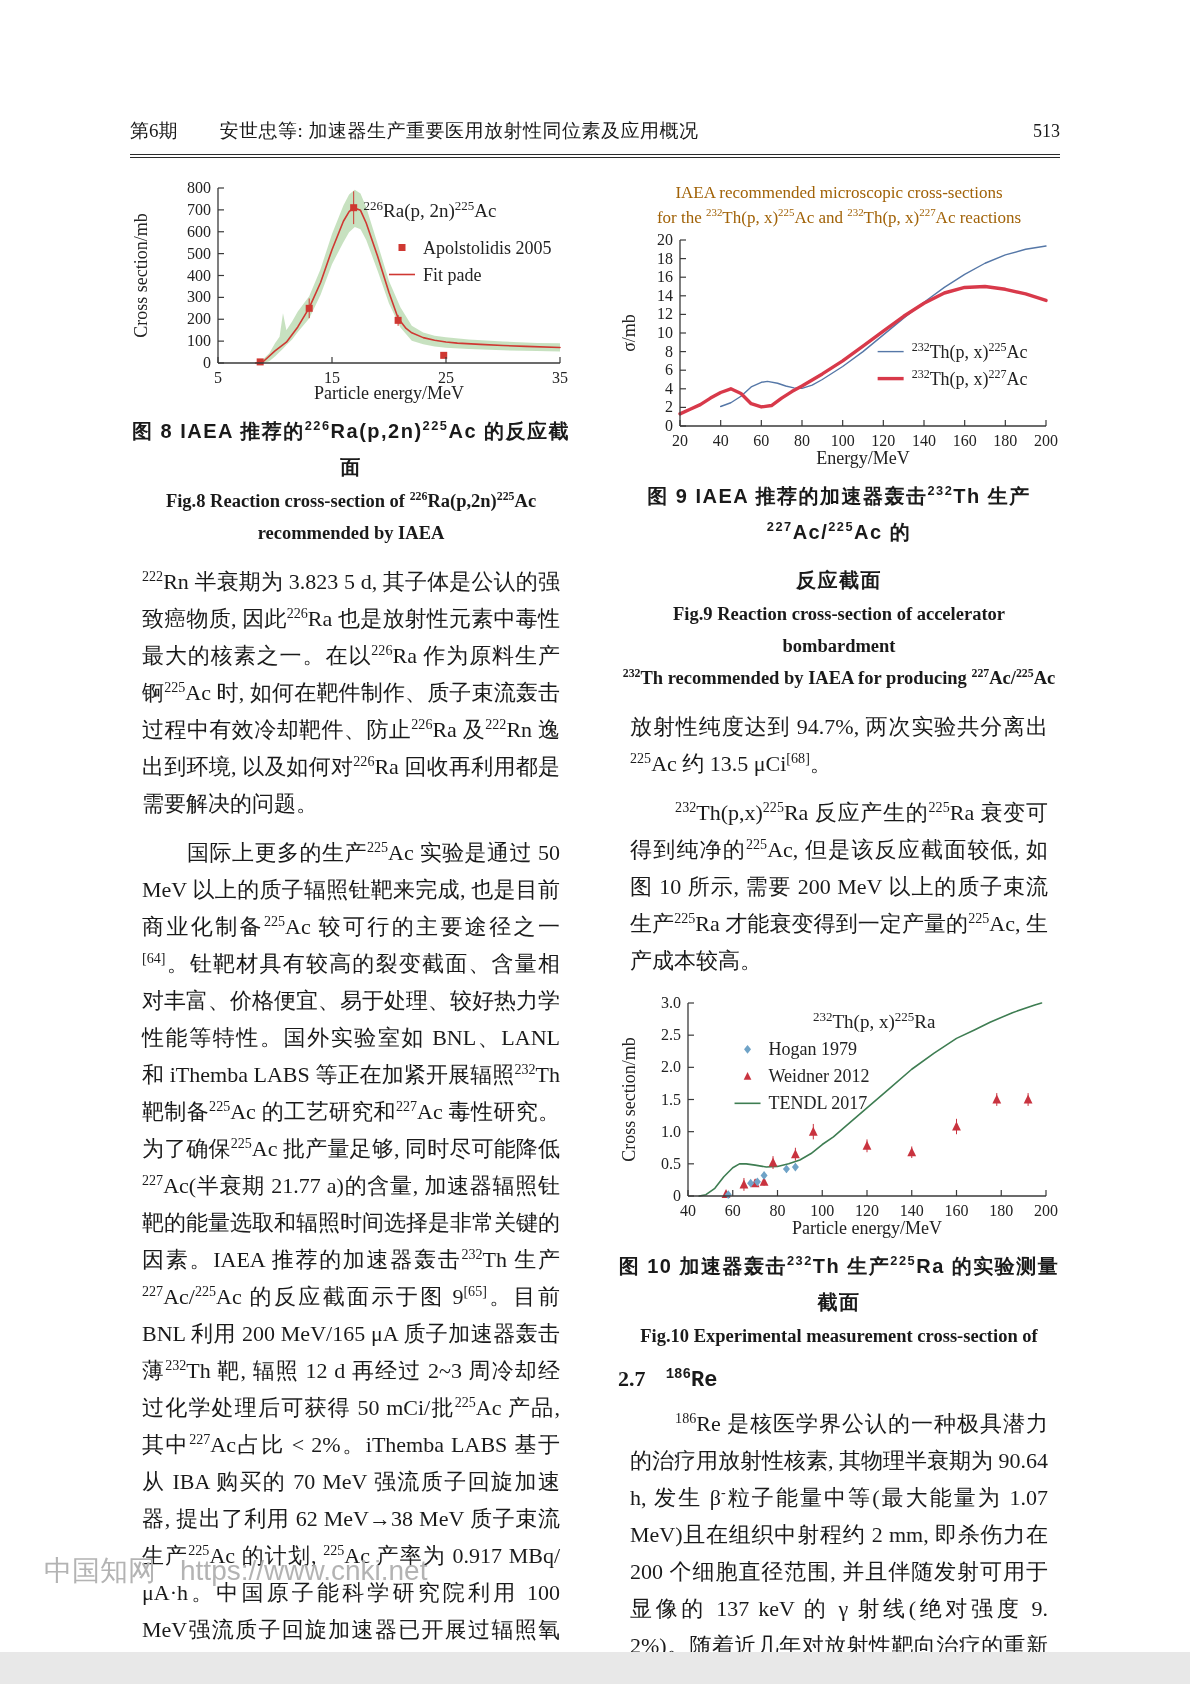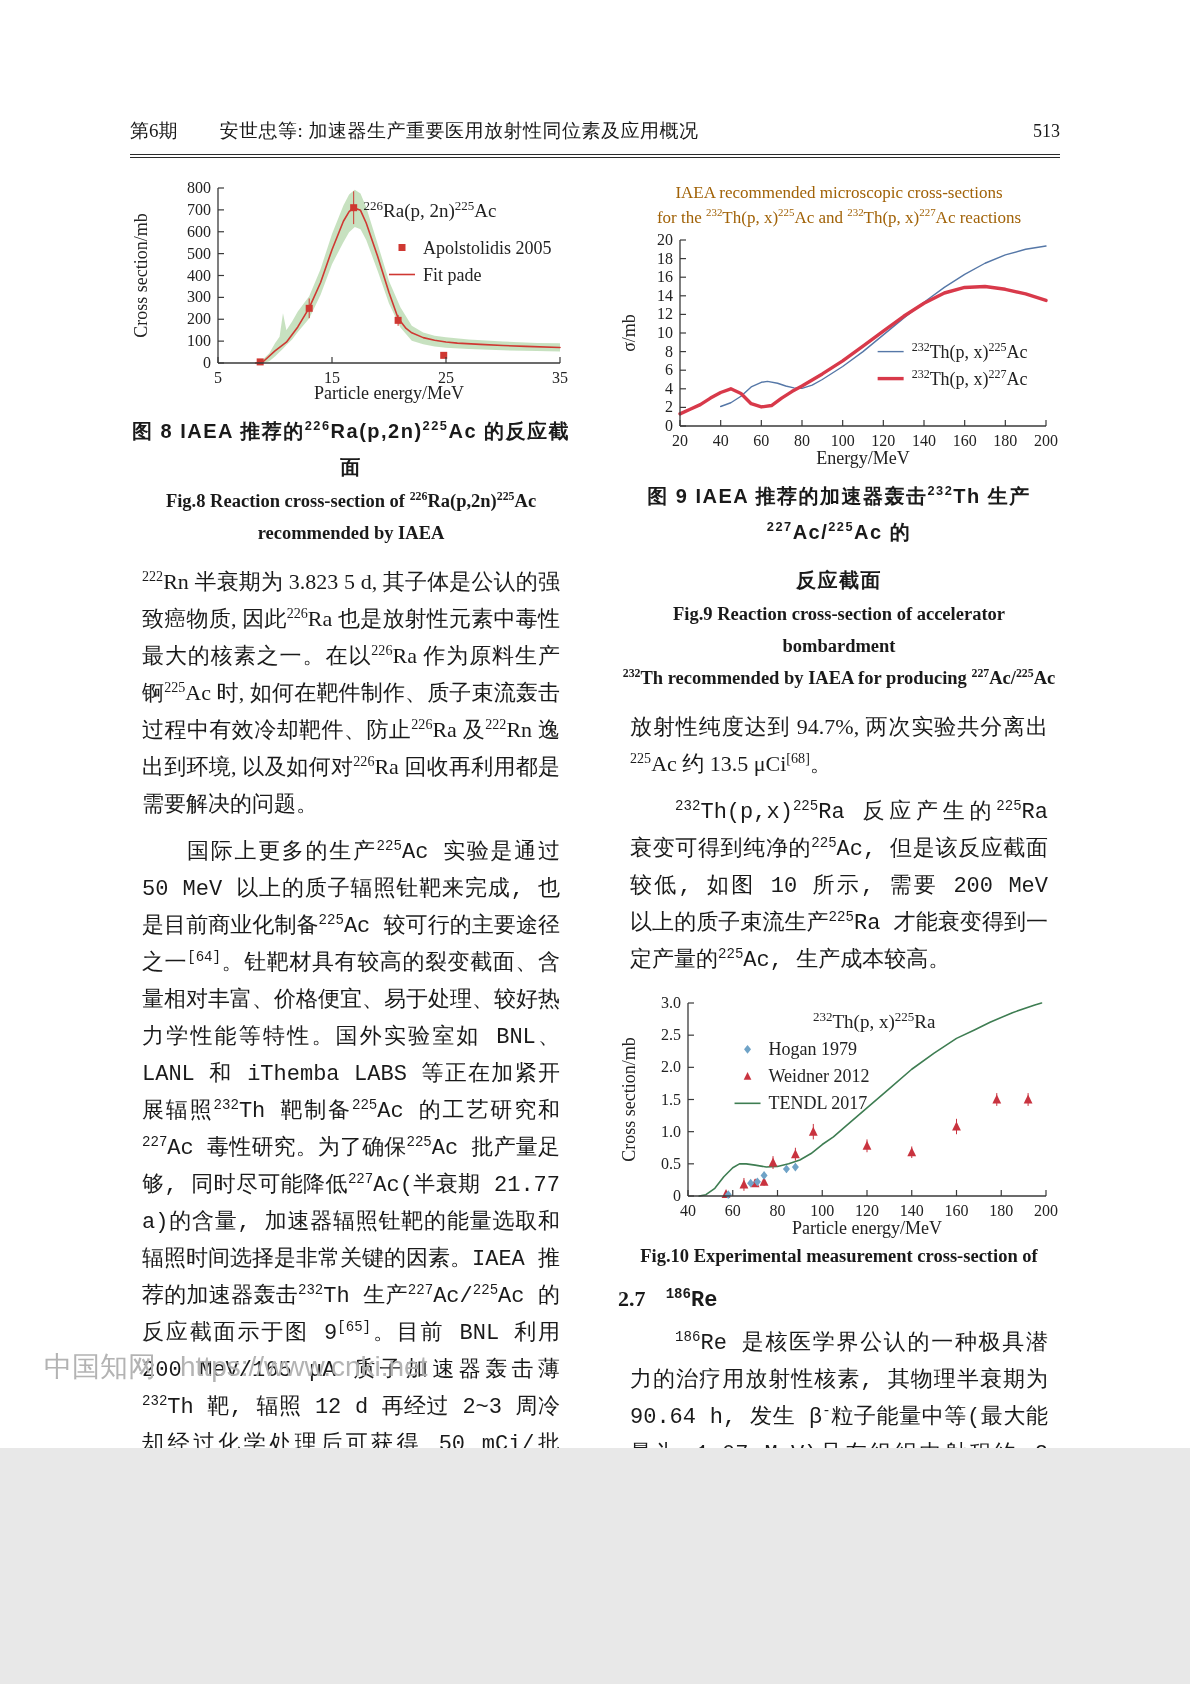--- a/index.html
+++ b/index.html
@@ -1,18 +1,18 @@
 <!DOCTYPE html>
 <html><head>
 <meta charset="utf-8">
 <style>
   html,body{margin:0;padding:0;background:#e8e8e8;}
   .page{
     position:relative;
-    width:1190px;height:1448px;
+    width:1190px;height:1652px;
     margin:0 auto;
     background:#ffffff;
     box-sizing:border-box;
     padding:118px 130px 0 130px;
     overflow:hidden;
     font-family:"Liberation Serif","DejaVu Serif",serif;
     color:#1a1a1a;
   }
   .pg-header{
     display:flex;align-items:baseline;
@@ -35,21 +35,21 @@
   }
   .cap-cn2{margin-top:12px;}
   .cap-en{
     text-align:center;font-weight:700;font-size:18.5px;line-height:32px;
     font-family:"Liberation Serif","DejaVu Serif",serif;
   }
   p.body{
     margin:12px;font-size:22px;line-height:37px;text-align:justify;
     text-justify:inter-ideograph;
   }
-  p.indent{text-indent:2.05em;font-family:Liberation Mono, monospace;}
+  p.indent{text-indent:2.05em;}
   sup{font-size:64%;line-height:0;}
   .section-head{
     margin:14px 0 8px 0;font-weight:700;font-size:22px;
     font-family:"Liberation Sans","DejaVu Sans",sans-serif;
   }
   .section-head .num{margin-right:14px;font-family:"Liberation Serif",serif;}
   .section-head .ttl{font-family:Liberation Mono, monospace;}
   svg.chart{display:block;}
   svg{font-family:"Liberation Serif","DejaVu Serif",serif;}
   .pg-footer{
@@ -269,20 +269,21 @@
             <text x="249" y="239" text-anchor="middle" font-size="18" fill="#222"><tspan>Particle energy/MeV</tspan></text>
             <text x="0" y="0" text-anchor="middle" font-size="18" fill="#222" transform="translate(17,104.5) rotate(-90)"><tspan>Cross section/mb</tspan></text>
             <text x="256.15999999999997" y="33.3" text-anchor="middle" font-size="19" fill="#222"><tspan dy="-7" font-size="13">232</tspan><tspan dy="7">Th(p, x)</tspan><tspan dy="-7" font-size="13">225</tspan><tspan dy="7">Ra</tspan></text>
             <polygon points="129.54,49.980000000000004 133.04,54.32 129.54,58.66 126.03999999999999,54.32" fill="#6fa3c7"></polygon>
             <text x="150.54" y="60.32" text-anchor="start" font-size="18" fill="#222"><tspan>Hogan 1979</tspan></text>
             <polygon points="129.54,76.97999999999999 125.69,84.82 133.39,84.82" fill="#c9333f"></polygon>
             <text x="150.54" y="87.32" text-anchor="start" font-size="18" fill="#222"><tspan>Weidner 2012</tspan></text>
             <line x1="116.53999999999999" y1="108.32" x2="142.54" y2="108.32" stroke="#3e7d52" stroke-width="1.6"></line>
             <text x="150.54" y="114.32" text-anchor="start" font-size="18" fill="#222"><tspan>TENDL 2017</tspan></text>
           </svg>
+        <div class="cap-cn">图 10  加速器轰击<sup>232</sup>Th 生产<sup>225</sup>Ra 的实验测量截面</div>
         <div class="cap-en">Fig.10  Experimental measurement cross-section of</div>
       </figure>
       <div class="section-head">
         <span class="num">2.7</span>
         <span class="ttl"><sup>186</sup>Re</span>
       </div>
       <p class="body indent"><sup>186</sup>Re 是核医学界公认的一种极具潜力的治疗用放射性核素, 其物理半衰期为 90.64 h, 发生 β<sup>-</sup>粒子能量中等(最大能量为 1.07 MeV)且在组织中射程约 2 mm, 即杀伤力在 200 个细胞直径范围, 并且伴随发射可用于显像的 137 keV 的 γ 射线(绝对强度 9. 2%)。随着近几年对放射性靶向治疗的重新认识, 生物大分子(如单抗、抗体片段、多肽等)的标记再次成为热点。Re 以其优良的核性质, 尤其是半衰期与单抗等生物分子在体内的药代动力学相称, 成为靶</p>
     </div>
   </div>
 

